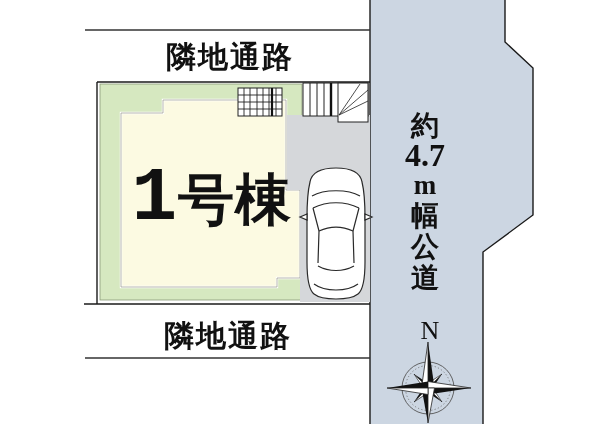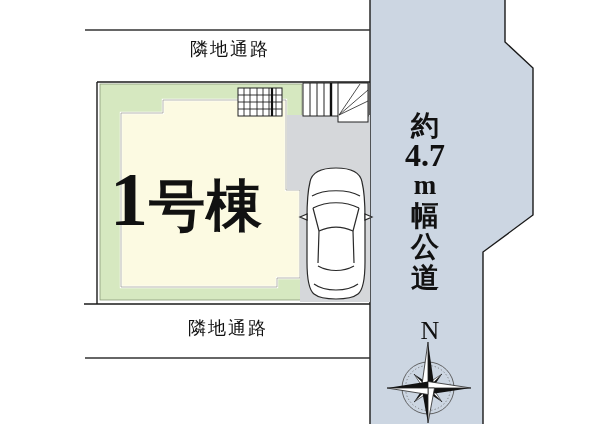--- a/index.html
+++ b/index.html
@@ -3,27 +3,27 @@
 <meta charset="utf-8">
 <style>
   html,body{margin:0;padding:0;background:#fff;}
   .canvas{
     position:relative;width:600px;height:424px;background:#ffffff;
     font-family:"Liberation Serif","DejaVu Serif",serif;overflow:hidden;color:#111;
   }
   svg.layer{position:absolute;left:0;top:0;}
   .label{position:absolute;color:#111;}
   .passage-label{
-    width:140px;text-align:center;font-size:18px;letter-spacing:2px;font-weight:400;
+    width:140px;text-align:center;font-size:30px;letter-spacing:2px;font-weight:700;
   }
   #top-passage{left:160px;top:37px;}
   #bottom-passage{left:158px;top:316px;}
   #building-label{
-    left:110px;top:160px;width:192px;text-align:left;line-height:78px;
-    font-weight:bold;letter-spacing:1px;white-space:nowrap;
+    left:100px;top:160px;width:192px;text-align:right;line-height:78px;
+    font-weight:bold;letter-spacing:1px;white-space:nowrap;font-family:Liberation Mono, monospace;
   }
   #building-label .num{font-size:76px;}
   #building-label .suffix{font-size:56px;}
   #road-label{
     left:403px;top:110px;width:44px;display:flex;flex-direction:column;
     align-items:center;font-weight:600;
   }
   #road-label .rch{font-size:28px;line-height:31px;text-align:center;}
   #road-label .rnum{font-size:32px;line-height:29px;}
   #road-label .rlat{font-size:27px;line-height:30px;}

